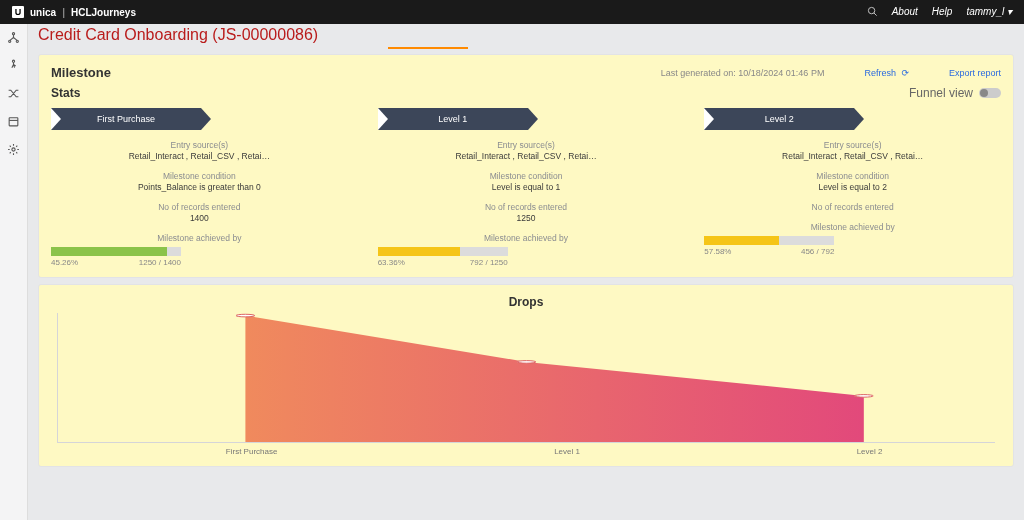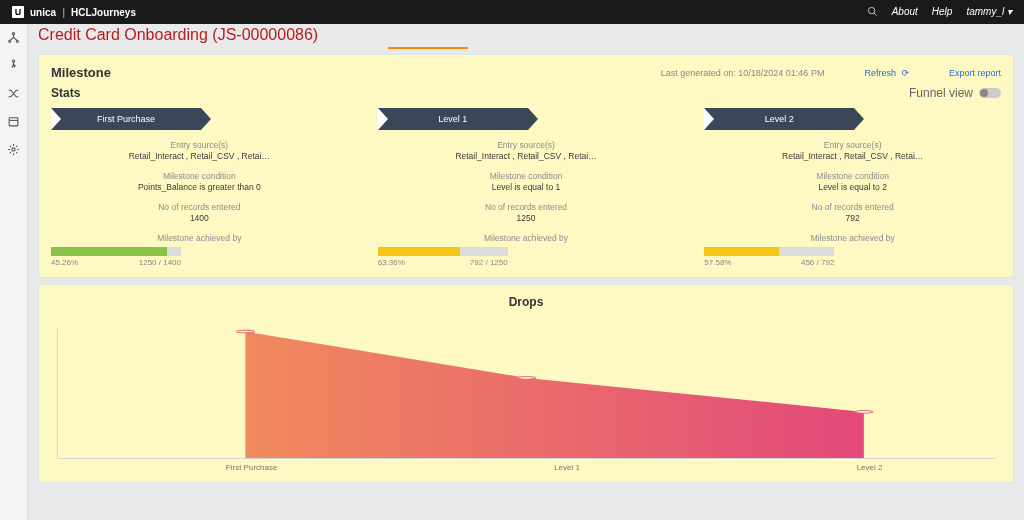--- a/index.html
+++ b/index.html
@@ -54,21 +54,21 @@
   .kv .v { color:#3a3a3a; margin-top:1px; white-space:nowrap; overflow:hidden; text-overflow:ellipsis;}
 
   .bar-wrap { margin-top:4px;}
   .bar { height:9px; background:#dcdcdc; width:130px; position:relative;}
   .bar .fill { position:absolute; top:0; left:0; height:100%; }
   .fill.green{ background:#8bc34a;}
   .fill.yellow{ background:#f5c518;}
   .bar-labels { display:flex; justify-content:space-between; width:130px; font-size:8px; color:#888; margin-top:2px;}
 
   
-  .drops-title { font-size:12px; font-weight:600; color:#333; margin-bottom:20px;}
+  .drops-title { font-size:12px; font-weight:600; color:#333; margin-bottom:4px;}
   .drops-chart { position:relative; height:130px; border-bottom:1px solid #d5d5d8; border-left:1px solid #d5d5d8; margin:0 6px;}
   .drops-chart svg { position:absolute; top:0; left:0; width:100%; height:100%;}
   .xlabels { display:flex; justify-content:space-between; margin:4px 6px 0; font-size:8px; color:#777;}
   .xlabels span:first-child{ margin-left: 18%; }
   .xlabels span:last-child{ margin-right: 12%; }
 
 </style>
 </head>
 <body>
 
@@ -214,21 +214,20 @@
             <div class="kv">
               <div class="k">Entry source(s)</div>
               <div class="v">Retail_Interact , Retail_CSV , Retai…</div>
             </div>
             <div class="kv">
               <div class="k">Milestone condition</div>
               <div class="v">Level is equal to 2</div>
             </div>
             <div class="kv">
               <div class="k">No of records entered</div>
-              <div class="v">792</div>
             </div>
             <div class="kv">
               <div class="k">Milestone achieved by</div>
               <div class="bar-wrap">
                 <div class="bar">
                   <div class="fill yellow" style="width:57.58%"></div>
                 </div>
                 <div class="bar-labels">
                   <span>57.58%</span>
                   <span>456 / 792</span>

